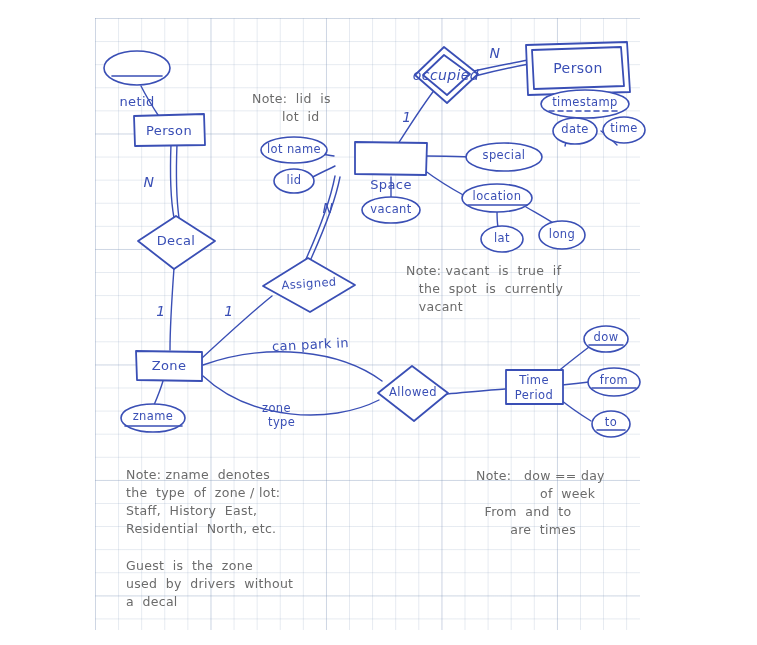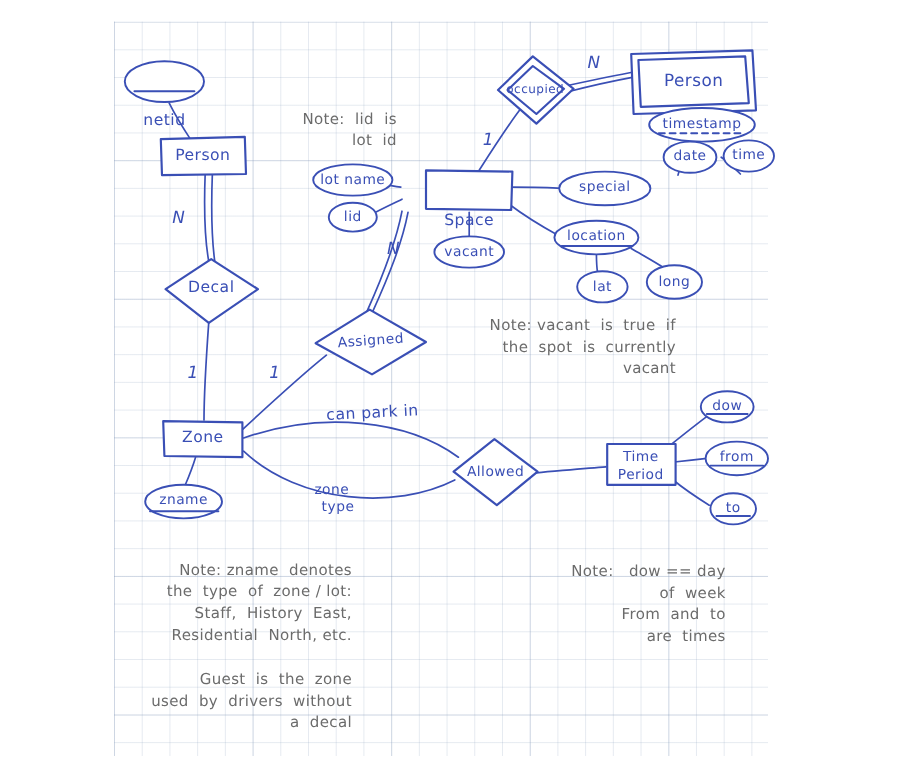--- a/index.html
+++ b/index.html
@@ -54,32 +54,31 @@
     color: #3a4fb5;
     font-family: "DejaVu Sans", sans-serif;
     font-size: 13px;
     letter-spacing: .4px;
     white-space: pre;
     line-height: 1.15;
     transform-origin: center;
     pointer-events: none;
   }
   .lbl.sm  { font-size: 11.5px; }
-  .lbl.xs  { font-size: 10px; }
+  .lbl.xs  { font-size: 14px; font-style: italic; }
   .lbl.card{ font-size: 14px; font-style: italic; }
   .note {
     position: absolute;
     color: #6b6b6b;
     font-family: "DejaVu Sans", sans-serif;
     font-size: 12.5px;
     line-height: 1.45;
     white-space: pre;
     letter-spacing: .3px;
     pointer-events: none;
-    text-align: right;
   }
   .ctr { transform: translate(-50%, -50%); }
 </style>
 </head>
 <body>
 
 <div id="canvas">
 
   <div id="grid"></div>
   <div id="grid" class="major" style="opacity:.8"></div>

